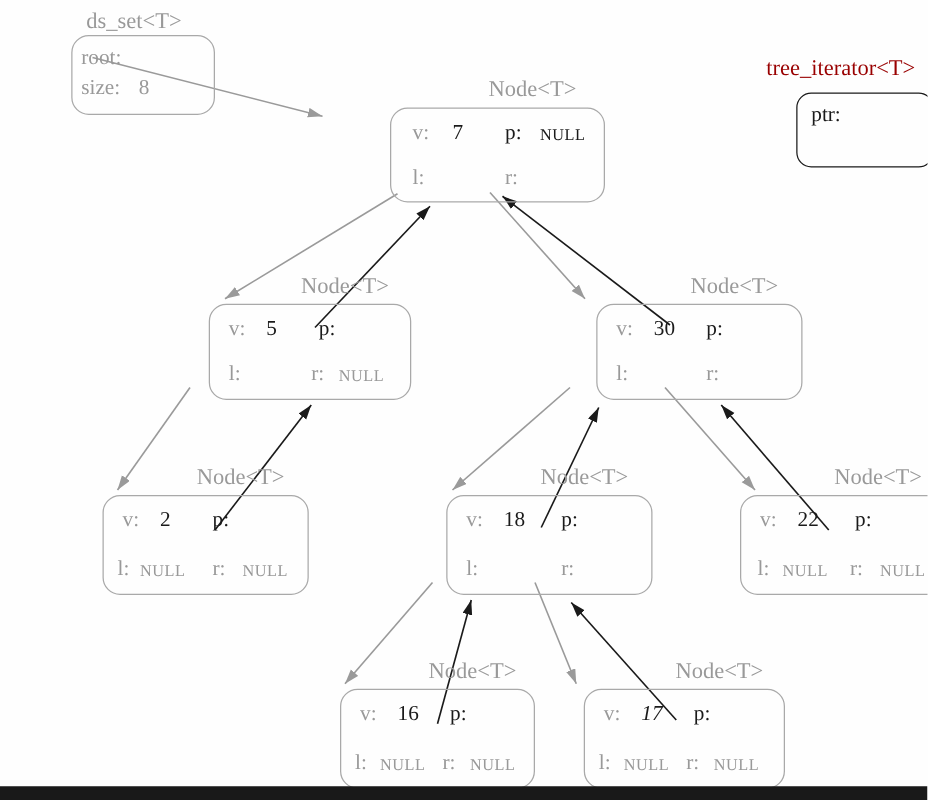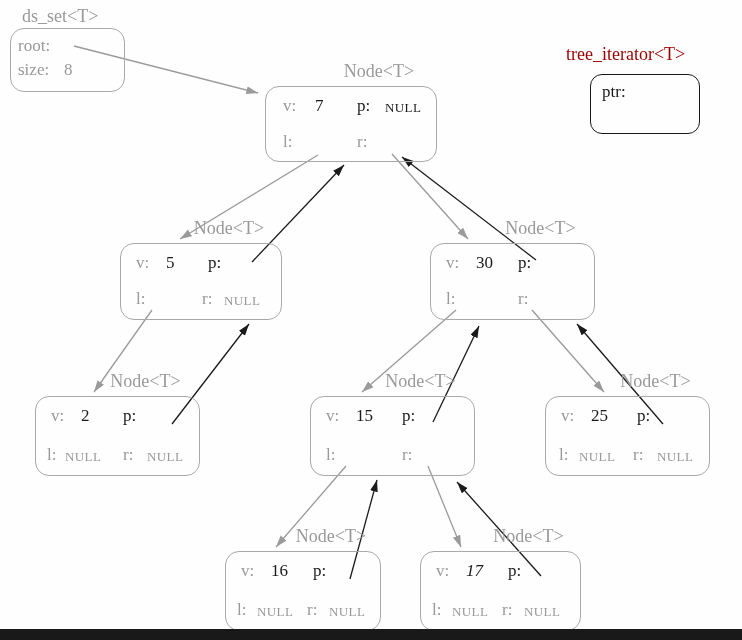--- a/index.html
+++ b/index.html
@@ -9,21 +9,21 @@
     width: 742px;
     height: 640px;
     background: #fefefe;
     font-family: "Liberation Serif", "DejaVu Serif", serif;
     overflow: hidden;
   }
   .gray { color: #999999; }
   .blk  { color: #1a1a1a; }
   .red  { color: #990000; }
 
-  .node { position: absolute; }
+  .node { position: absolute; margin-left: 47px; }
   .node-title {
     position: absolute;
     top: -25px;
     left: 50%;
     transform: translateX(-50%);
     margin-left: 28px;
     font-size: 18px;
     color: #999999;
     white-space: nowrap;
   }
@@ -142,34 +142,34 @@
     <span class="fld gray" style="left:12px; top:50px;">l:</span>
     <span class="fld null gray" style="left:30px; top:54px;">NULL</span>
     <span class="fld gray" style="left:88px; top:50px;">r:</span>
     <span class="fld null gray" style="left:112px; top:54px;">NULL</span>
   </div>
 
   <div class="node" style="left:310px; top:396px; width:165px; height:80px;">
     <div class="node-title">Node&lt;T&gt;</div>
     <div class="node-box"></div>
     <span class="fld gray" style="left:16px; top:11px;">v:</span>
-    <span class="fld blk" style="left:46px; top:11px;">15</span>
+    <span class="fld blk" style="left:46px; top:11px;">18</span>
     <span class="fld blk" style="left:92px; top:11px;">p:</span>
     <span class="fld null blk" style="left:120px; top:15px;"></span>
     <span class="fld gray" style="left:16px; top:50px;">l:</span>
     <span class="fld null gray" style="left:34px; top:54px;"></span>
     <span class="fld gray" style="left:92px; top:50px;">r:</span>
     <span class="fld null gray" style="left:114px; top:54px;"></span>
   </div>
 
   <div class="node" style="left:545px; top:396px; width:165px; height:80px;">
     <div class="node-title">Node&lt;T&gt;</div>
     <div class="node-box"></div>
     <span class="fld gray" style="left:16px; top:11px;">v:</span>
-    <span class="fld blk" style="left:46px; top:11px;">25</span>
+    <span class="fld blk" style="left:46px; top:11px;">22</span>
     <span class="fld blk" style="left:92px; top:11px;">p:</span>
     <span class="fld null blk" style="left:120px; top:15px;"></span>
     <span class="fld gray" style="left:14px; top:50px;">l:</span>
     <span class="fld null gray" style="left:34px; top:54px;">NULL</span>
     <span class="fld gray" style="left:88px; top:50px;">r:</span>
     <span class="fld null gray" style="left:112px; top:54px;">NULL</span>
   </div>
 
   <div class="node" style="left:225px; top:551px; width:156px; height:80px;">
     <div class="node-title">Node&lt;T&gt;</div>

